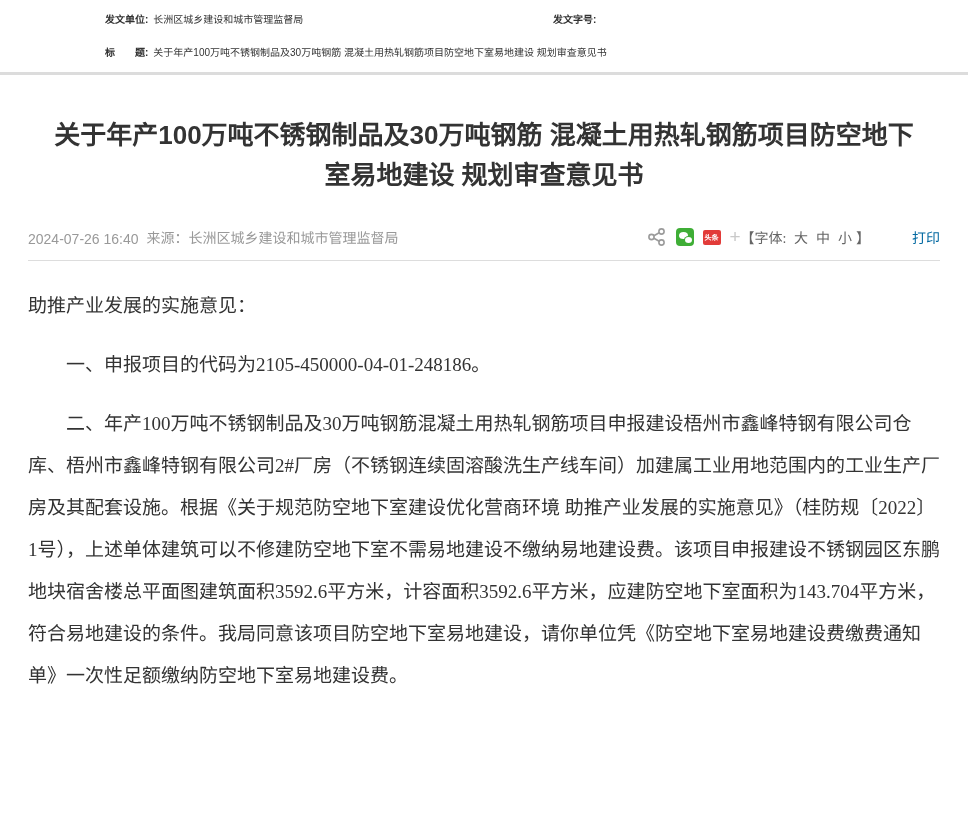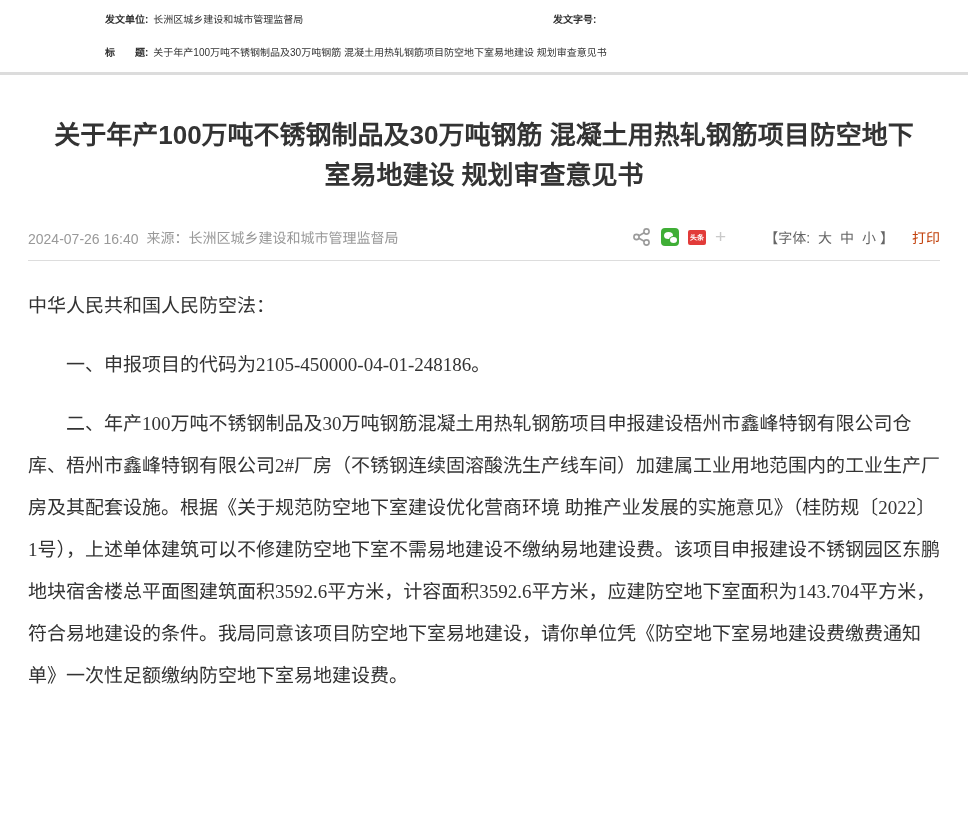--- a/index.html
+++ b/index.html
@@ -82,30 +82,30 @@
     font-weight: bold;
     letter-spacing: 0;
   }
   .plus-glyph {
     color: #c9c9c9;
     font-size: 19px;
     line-height: 18px;
     font-weight: 400;
   }
   .font-size-ctrl {
-    margin-left: 38px;
     color: #666666;
     display: flex;
     align-items: center;
     white-space: pre;
+    font-family: Liberation Serif, serif;
   }
   .font-opt { cursor: pointer; padding: 0 4px; color: #666666; }
   .print-btn {
-    margin-left: 18px;
-    color: #c2410c;
+    margin-left: 42px;
+    color: #0369a1;
     cursor: pointer;
   }
   
   .article-body {
     margin-top: 24px;
     font-family: "Liberation Serif", serif;
     font-size: 19px;
     line-height: 42px;
     color: #333333;
   }
@@ -171,19 +171,19 @@
           <span class="font-opt">大</span>
           <span class="font-opt">中</span>
           <span class="font-opt">小</span>
           <span>】</span>
         </div>
         <span class="print-btn">打印</span>
       </div>
     </div>
 
     <div class="article-body">
-      <p>中华人民共和国人民防空法：</p>
+      <p>助推产业发展的实施意见：</p>
       <p class="indent">一、申报项目的代码为2105-450000-04-01-248186。</p>
       <p class="indent">二、年产100万吨不锈钢制品及30万吨钢筋混凝土用热轧钢筋项目申报建设梧州市鑫峰特钢有限公司仓库、梧州市鑫峰特钢有限公司2#厂房（不锈钢连续固溶酸洗生产线车间）加建属工业用地范围内的工业生产厂房及其配套设施。根据《关于规范防空地下室建设优化营商环境 助推产业发展的实施意见》（桂防规〔2022〕1号），上述单体建筑可以不修建防空地下室不需易地建设不缴纳易地建设费。该项目申报建设不锈钢园区东鹏地块宿舍楼总平面图建筑面积3592.6平方米，计容面积3592.6平方米，应建防空地下室面积为143.704平方米，符合易地建设的条件。我局同意该项目防空地下室易地建设，请你单位凭《防空地下室易地建设费缴费通知单》一次性足额缴纳防空地下室易地建设费。</p>
     </div>
 
   </div>
 </div>
 
 </body></html>

